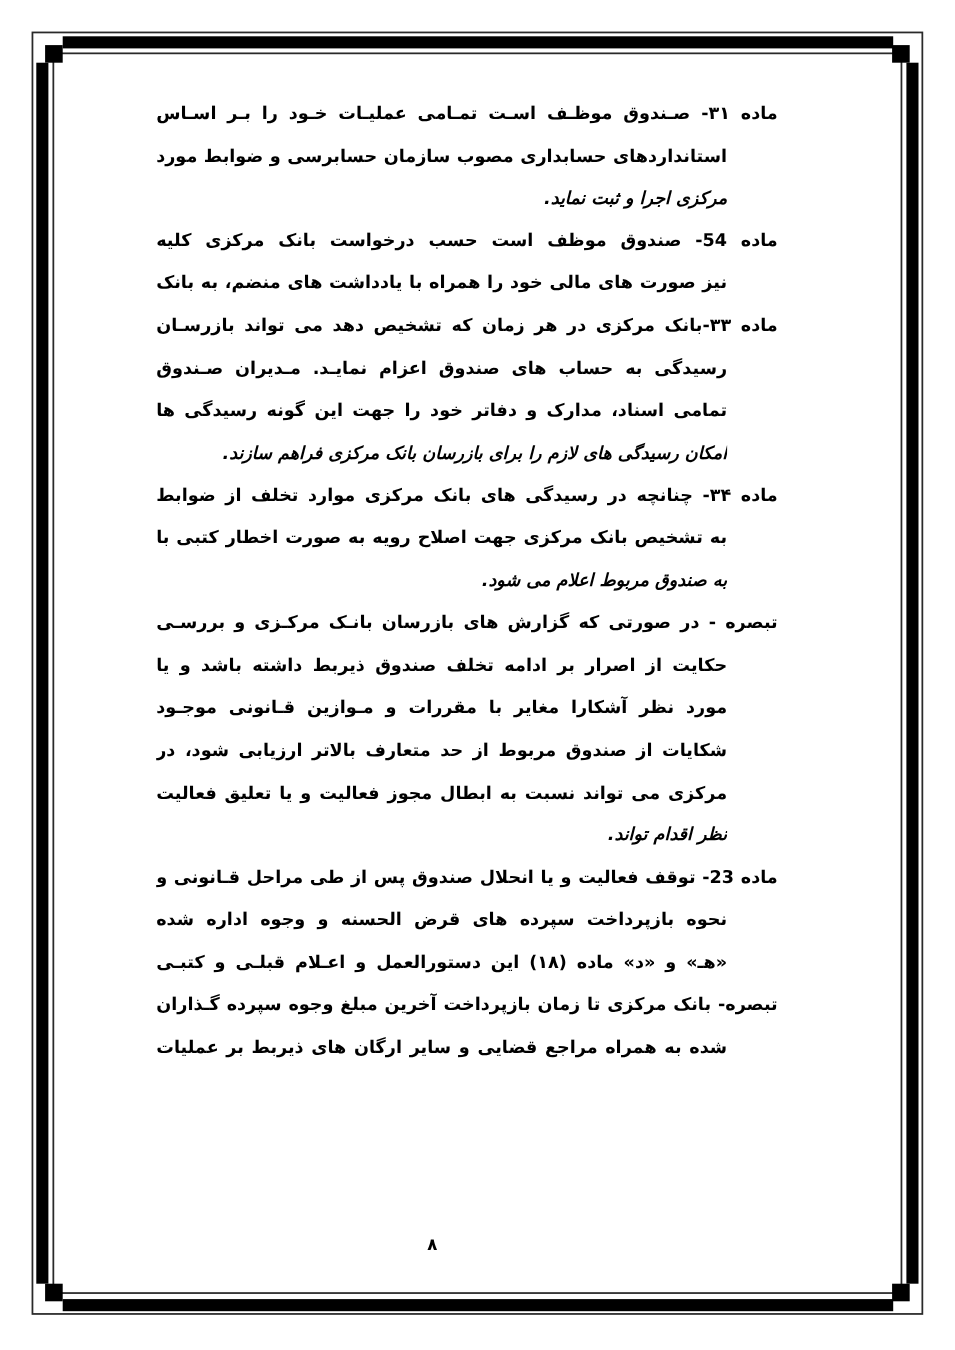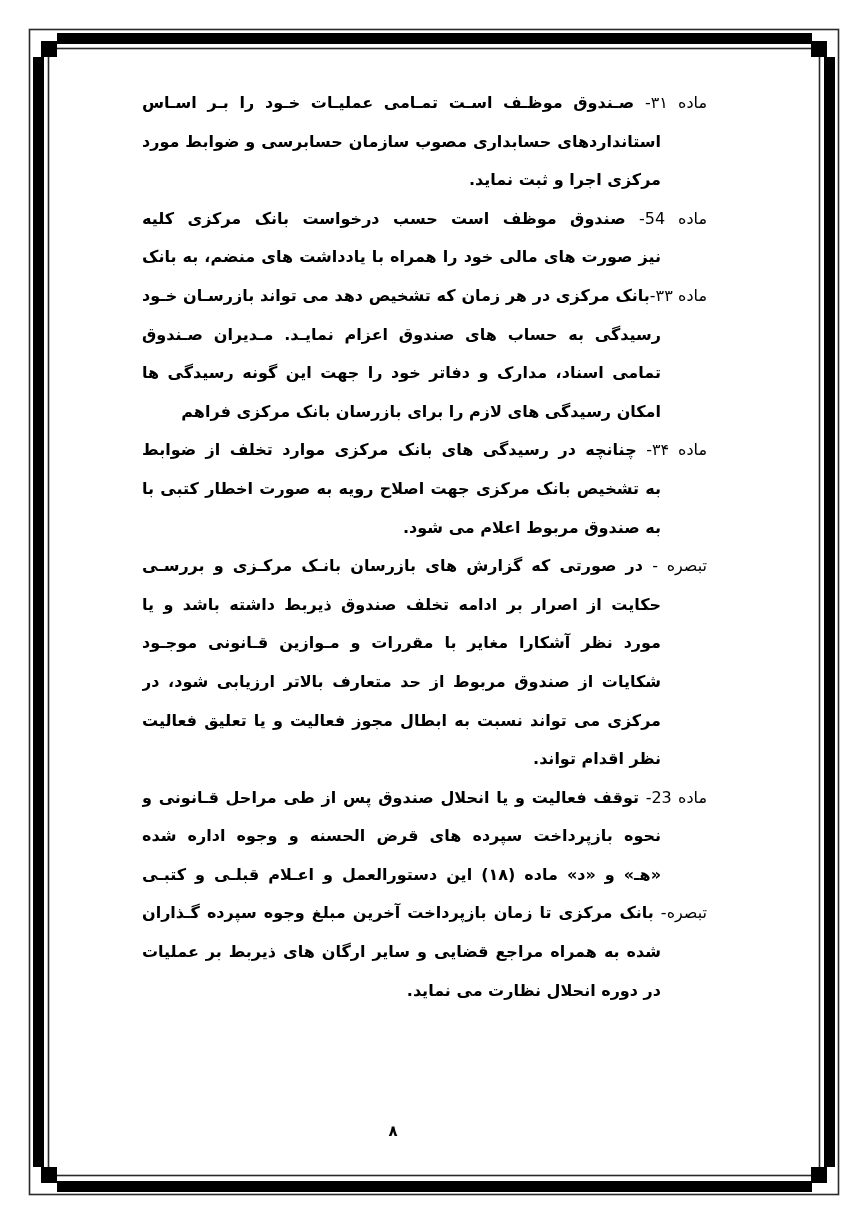--- a/index.html
+++ b/index.html
@@ -45,23 +45,24 @@
     font-weight: bold;
     overflow: hidden;
     white-space: normal;
   }
   .line.firstline {
     margin-right: -46px; 
   }
   .line.lastline {
     text-align: right;
     text-align-last: right;
+    font-style: italic;
   }
   .label {
-    font-weight: normal;
+    font-weight: bold;
   }
   .pagenum {
     position: absolute;
     top: 1118px;
     left: 363px;
     width: 60px;
     height: 26px;
     line-height: 26px;
     text-align: center;
     font-size: 15px;
@@ -128,20 +129,19 @@
 
     <div class="para">
       <div class="line firstline"><span class="label">ماده 23-</span> <span>توقف فعالیت و یا انحلال صندوق پس از طی مراحل قـانونی و تعیـین تکلیـف</span></div>
       <div class="line">نحوه بازپرداخت سپرده های قرض الحسنه و وجوه اداره شده موضـوع بنـدهای</div>
       <div class="line">«هـ» و «د» ماده (۱۸) این دستورالعمل و اعـلام قبلـی و کتبـی مراتـب توسـط</div>
     </div>
 
     <div class="para">
       <div class="line firstline"><span class="label">تبصره-</span> <span>بانک مرکزی تا زمان بازپرداخت آخرین مبلغ وجوه سپرده گـذاران و وجـوه اداره</span></div>
       <div class="line">شده به همراه مراجع قضایی و سایر ارگان های ذیربط بر عملیات تصفیه صندوق</div>
-      <div class="line lastline">در دوره انحلال نظارت می نماید.</div>
     </div>
 
   </div>
 
   <div class="pagenum">۸</div>
 
 </div>
 
 </body></html>

